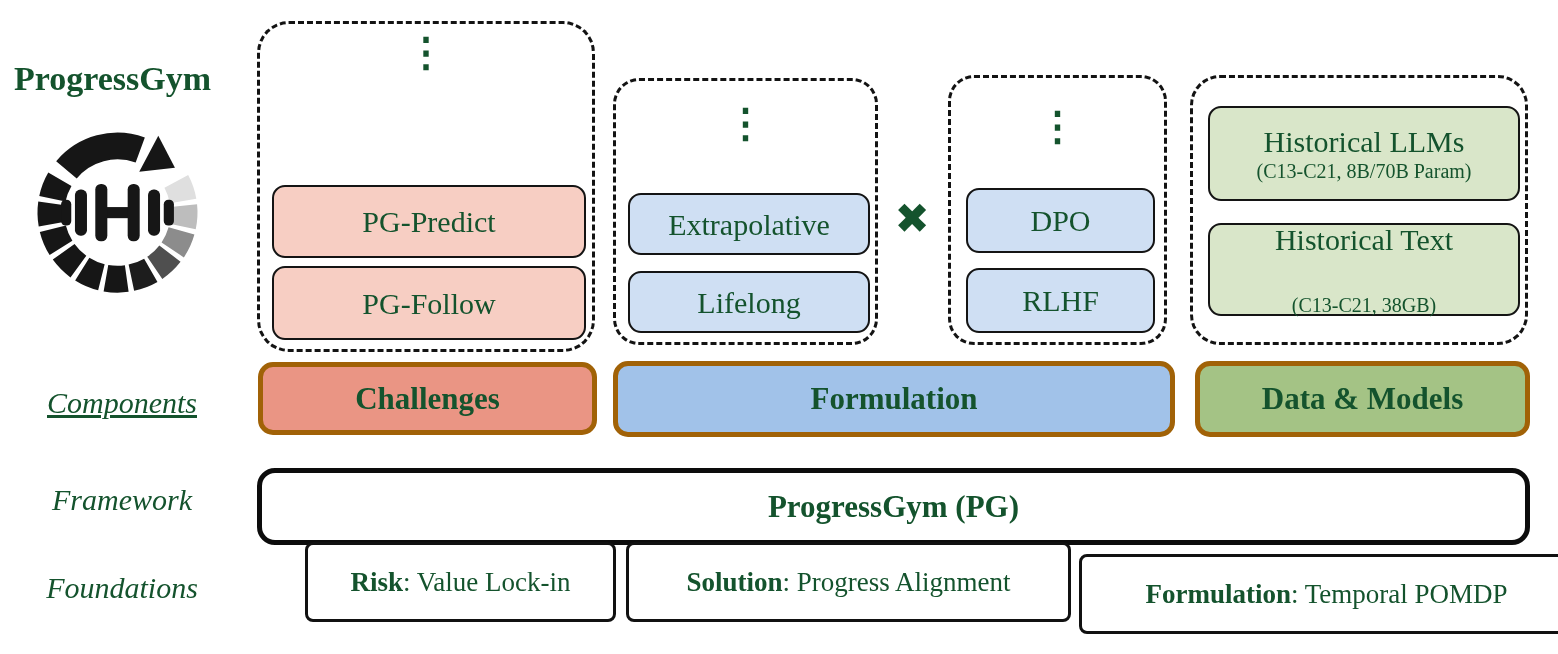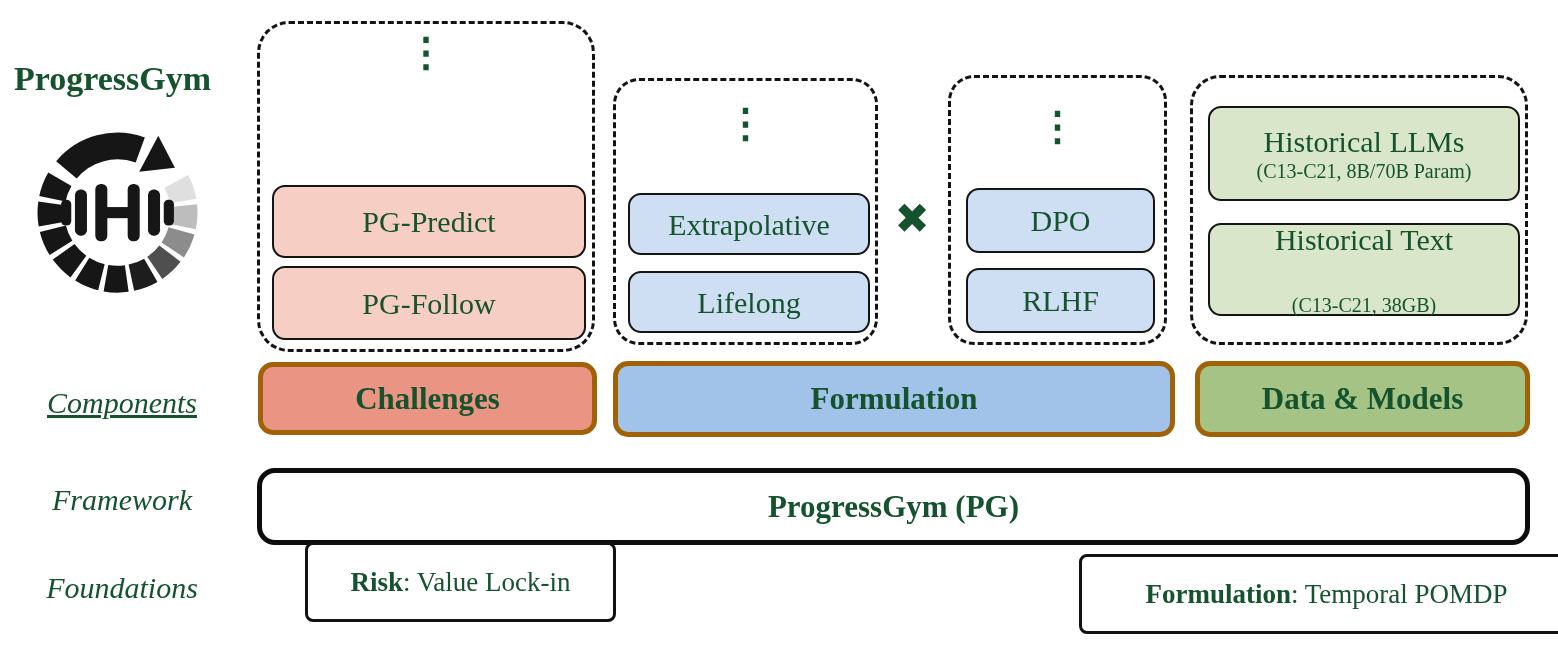--- a/index.html
+++ b/index.html
@@ -172,17 +172,20 @@
   <div class="comp-box" style="left: 613px; top: 361px; width: 562px; height: 76px; background-color: rgb(161, 194, 233);">Formulation</div>
   <div class="comp-box" style="left: 1195px; top: 361px; width: 335px; height: 76px; background-color: rgb(164, 195, 133);">Data &amp; Models</div>
 
   <div class="row-label" style="top:483px;">Framework</div>
   <div class="framework-box">ProgressGym (PG)</div>
 
   <div class="row-label" style="top:571px;">Foundations</div>
   <div class="foundation-box" style="left:261px; top:542px; width:311px; height:80px;">
     <b>Risk</b><span>: Value Lock-in</span>
   </div>
+  <div class="foundation-box" style="left:582px; top:542px; width:445px; height:80px;">
+    <b>Solution</b><span>: Progress Alignment</span>
+  </div>
   <div class="foundation-box" style="left:1035px; top:554px; width:495px; height:80px;">
     <b>Formulation</b><span>: Temporal POMDP</span>
   </div>
 
 </div>
 
 </body></html>

